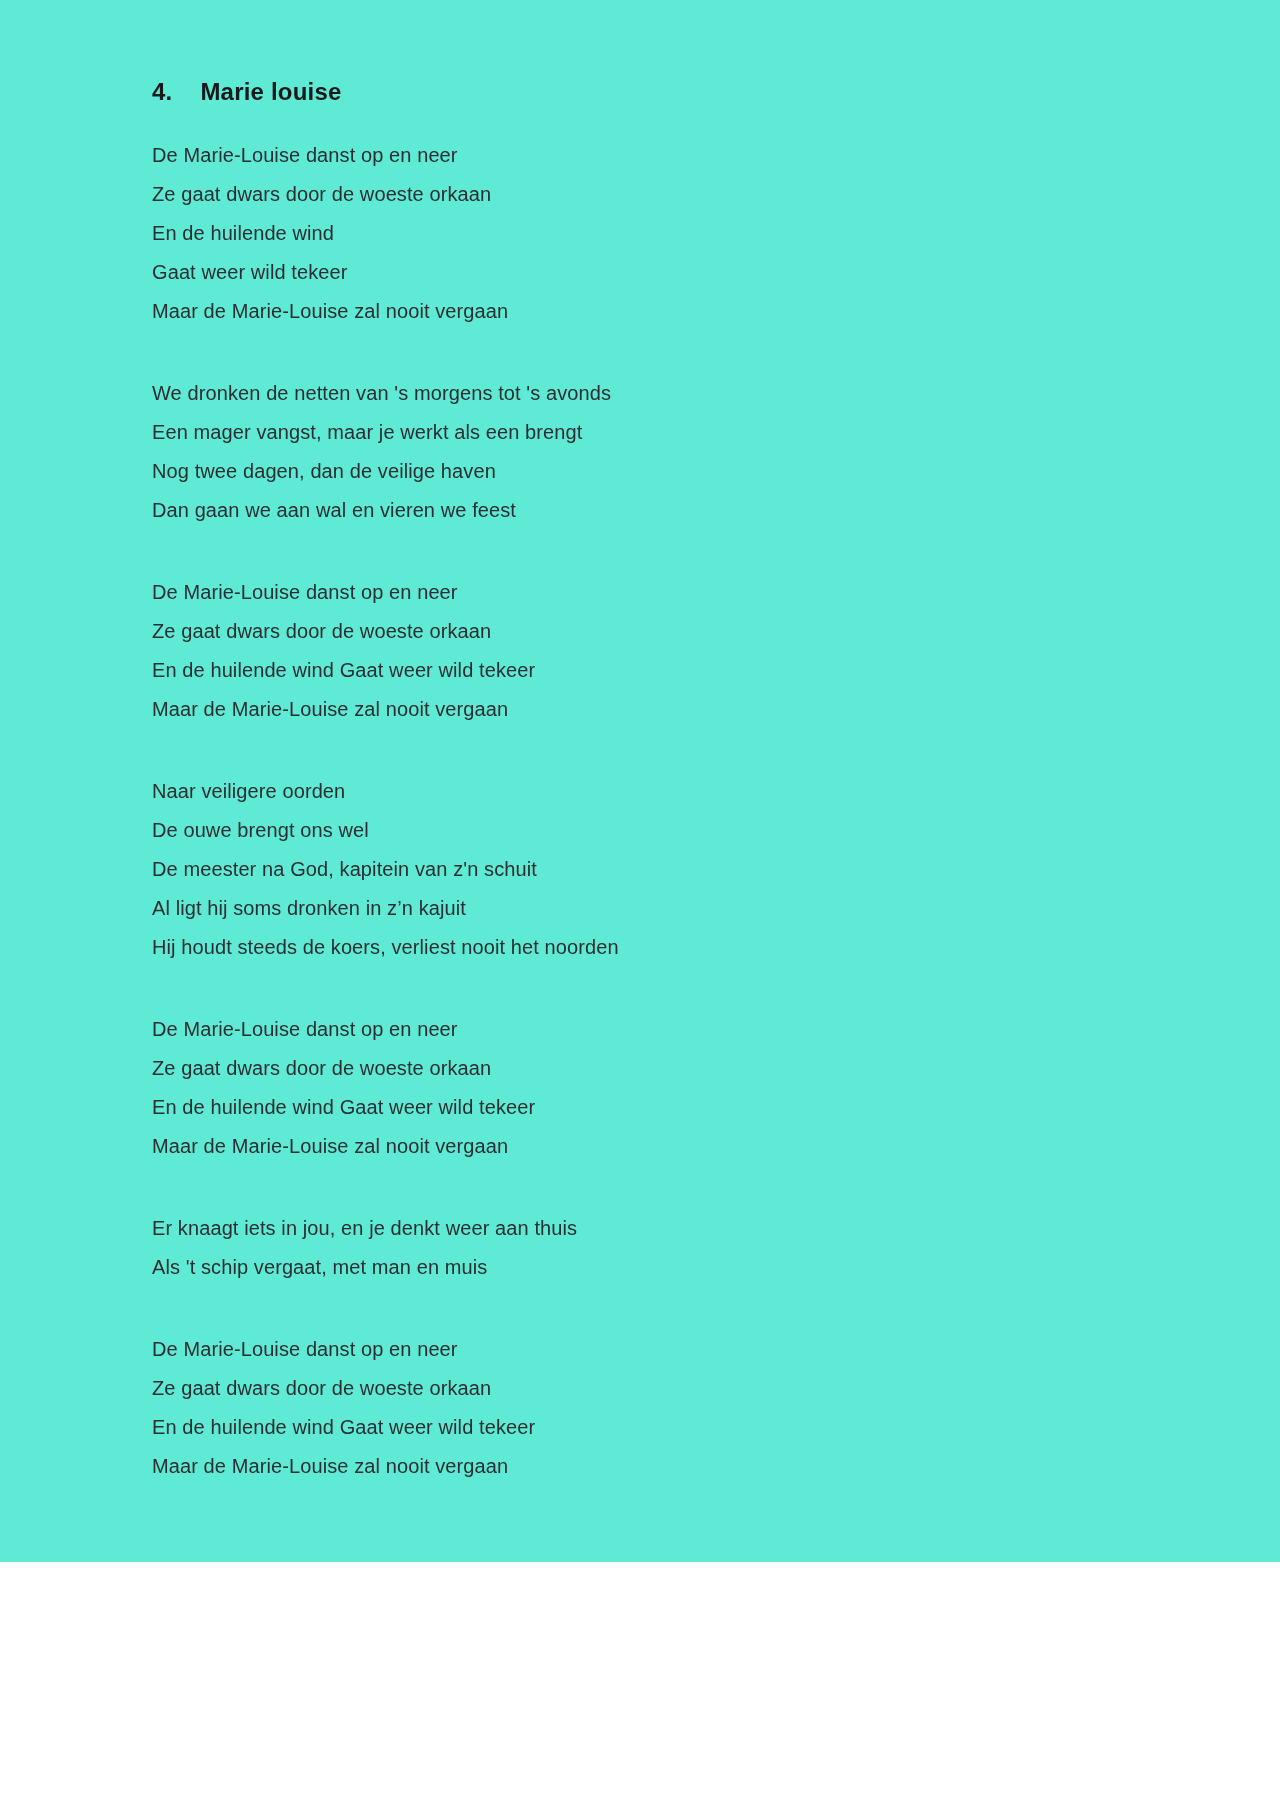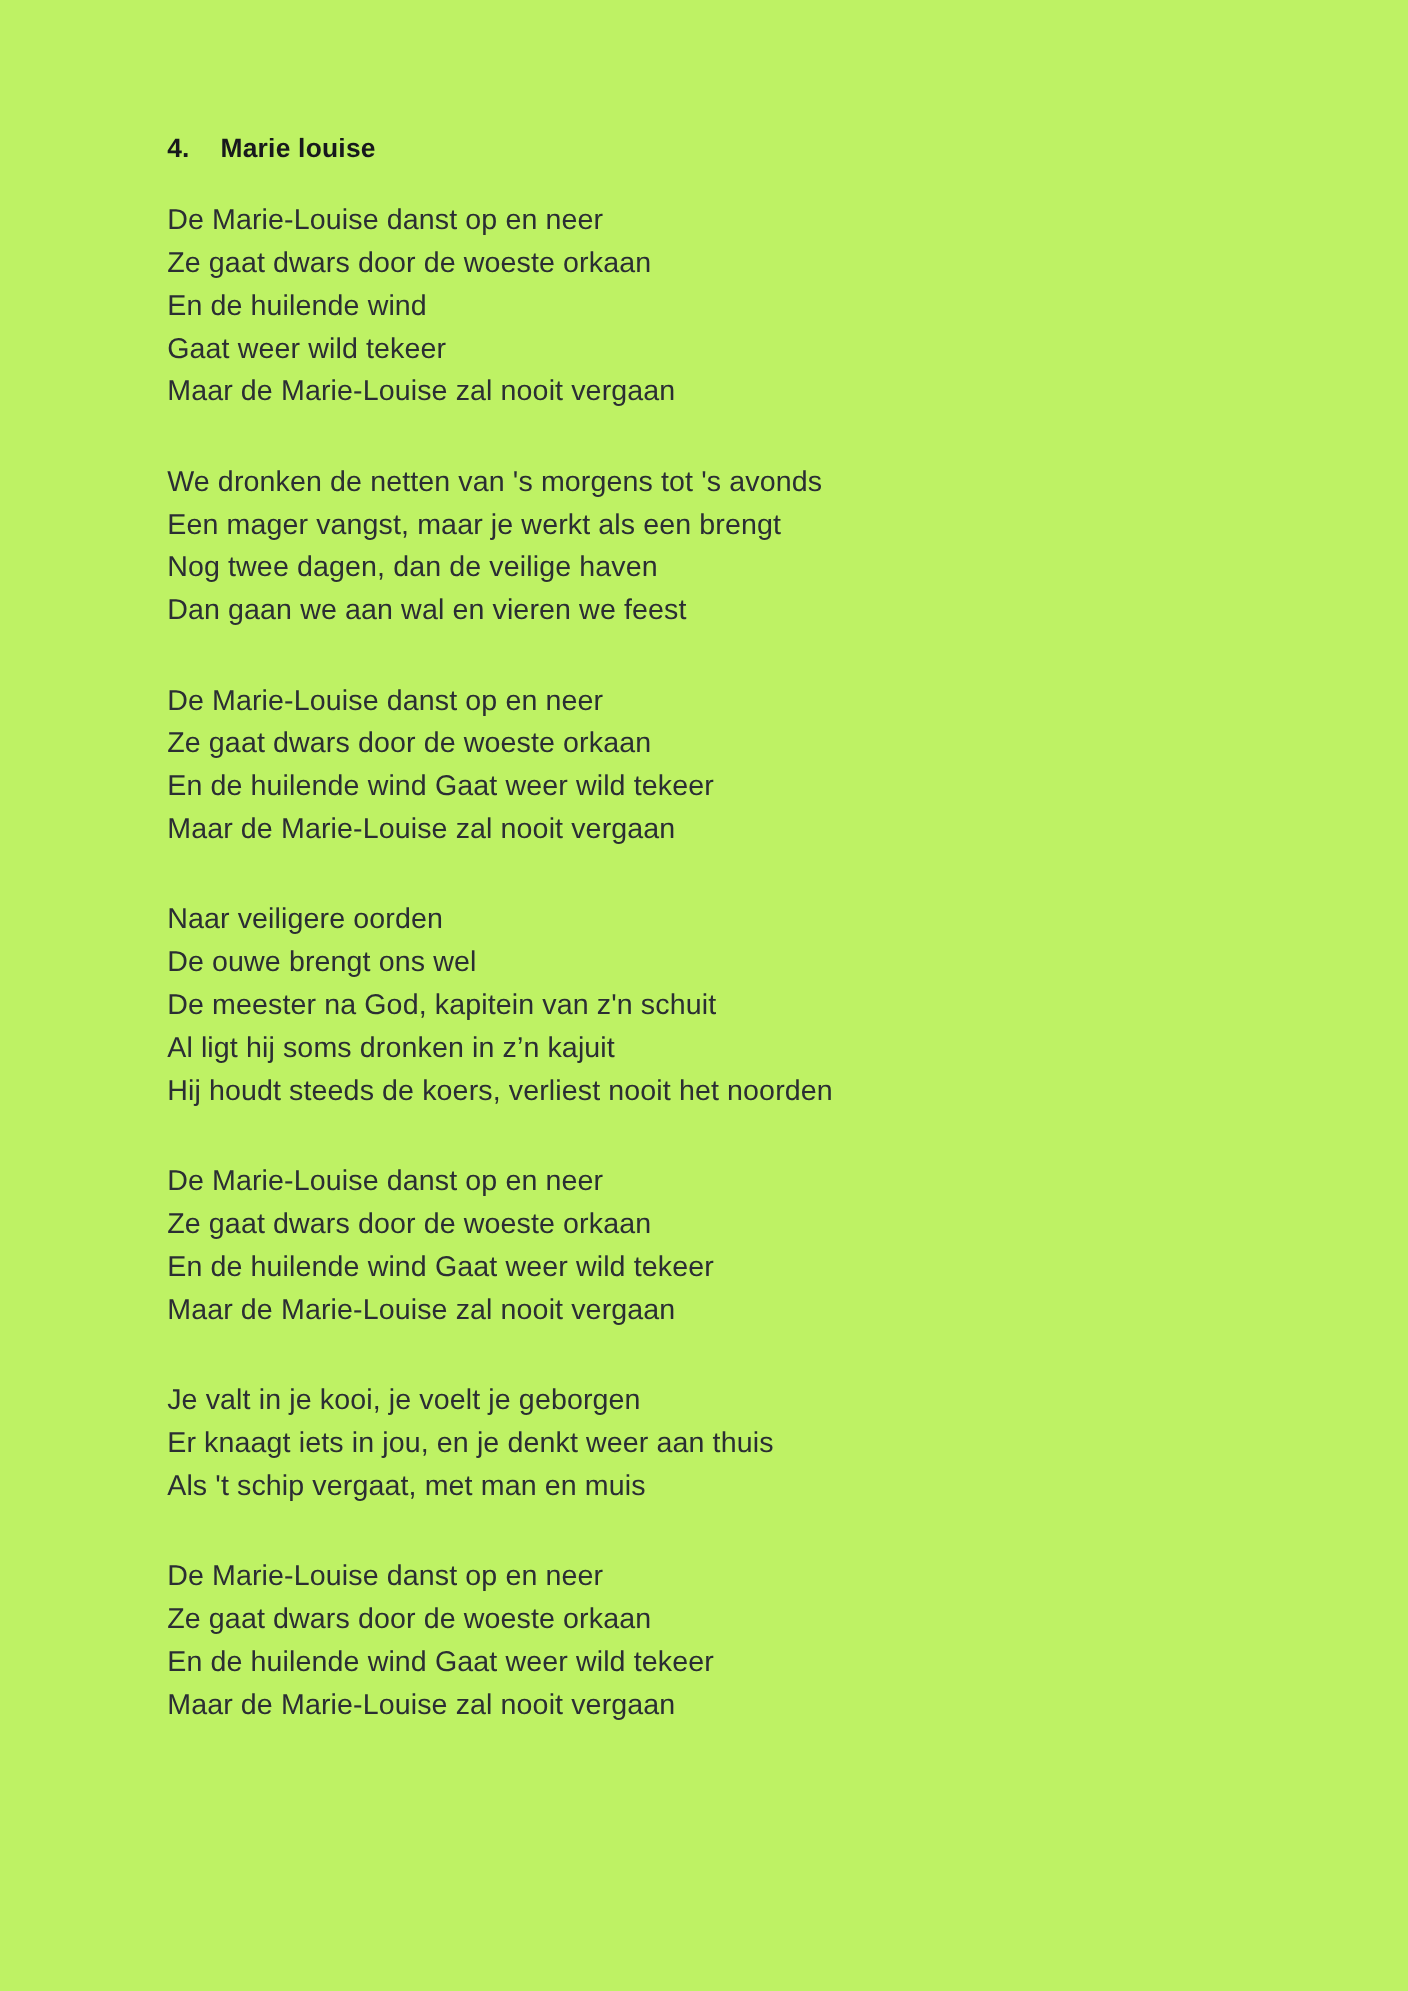--- a/index.html
+++ b/index.html
@@ -10,42 +10,42 @@
   body {
     width: 1280px;
     height: 1810px;
     font-family: "Liberation Sans", sans-serif;
     color: #2b2e33;
     overflow: hidden;
   }
   .page {
     box-sizing: border-box;
     width: 1280px;
-    height: 1810px;
-    padding: 116px 80px 0 152px;
-    background: #bef264;
+    height: 1562px;
+    padding: 72px 80px 0 152px;
+    background: #5eead4;
   }
   .doc-title {
     margin: 0 0 25px 0;
     font-size: 24px;
     line-height: 39px;
     font-weight: bold;
     color: #17191c;
     letter-spacing: 0.2px;
   }
   .doc-title .title-number {
     display: inline-block;
     margin-right: 28px;
   }
   .stanza {
     margin: 0 0 43px 0;
   }
   .line {
     margin: 0;
-    font-size: 26px;
+    font-size: 20px;
     line-height: 39px;
     font-weight: 400;
     color: #2b2e33;
     letter-spacing: 0.1px;
     white-space: pre;
   }
 </style>
 </head>
 <body>
 
@@ -84,21 +84,20 @@
   </div>
 
   <div class="stanza">
     <p class="line">De Marie-Louise danst op en neer</p>
     <p class="line">Ze gaat dwars door de woeste orkaan</p>
     <p class="line">En de huilende wind Gaat weer wild tekeer</p>
     <p class="line">Maar de Marie-Louise zal nooit vergaan</p>
   </div>
 
   <div class="stanza">
-    <p class="line">Je valt in je kooi, je voelt je geborgen</p>
     <p class="line">Er knaagt iets in jou, en je denkt weer aan thuis</p>
     <p class="line">Als 't schip vergaat, met man en muis</p>
   </div>
 
   <div class="stanza">
     <p class="line">De Marie-Louise danst op en neer</p>
     <p class="line">Ze gaat dwars door de woeste orkaan</p>
     <p class="line">En de huilende wind Gaat weer wild tekeer</p>
     <p class="line">Maar de Marie-Louise zal nooit vergaan</p>
   </div>

